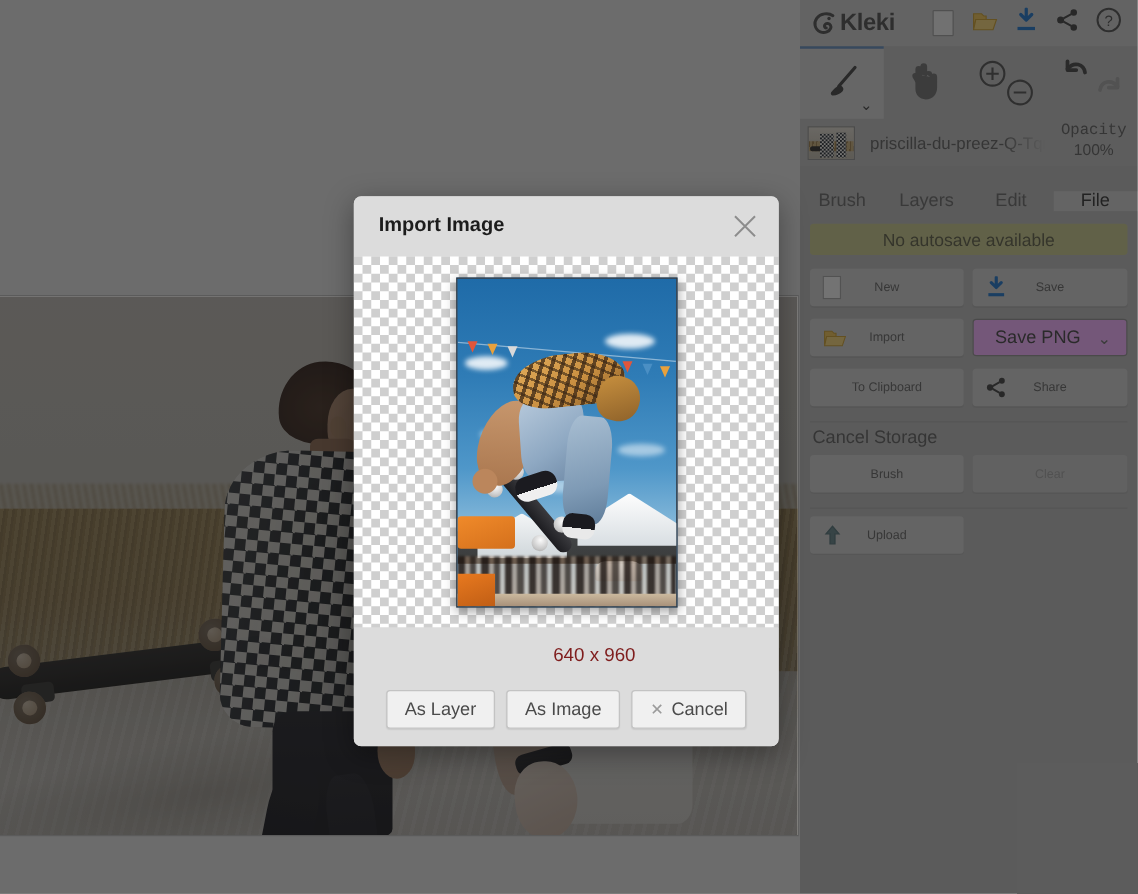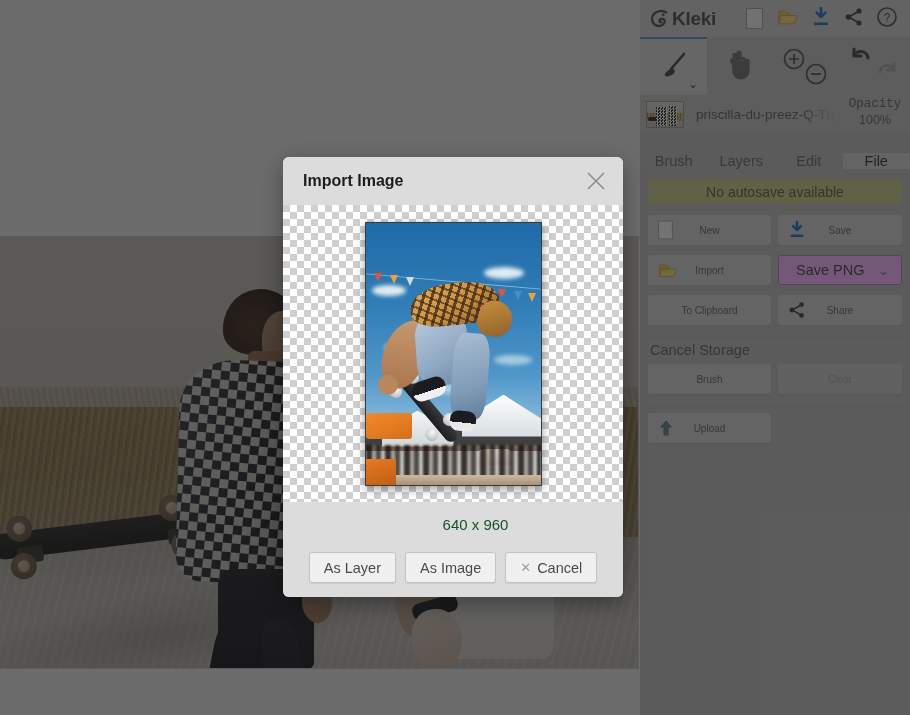--- a/index.html
+++ b/index.html
@@ -431,21 +431,21 @@
   #car{
     position:absolute;left:110px;top:226px;width:38px;height:16px;
     background:linear-gradient(to bottom,#eceff1,#b9c0c5);border-radius:8px 8px 3px 3px;opacity:.9;
   }
 
   #dlg-foot{
     position:absolute;left:0;top:345px;width:340px;height:95px;background:#dcdcdc;
   }
   #dims{
     position:absolute;top:14px;left:0;width:385px;text-align:center;
-    font-size:15px;color:#14532d;
+    font-size:15px;color:#7f1d1d;
   }
   #dlg-actions{
     position:absolute;top:50px;left:0;width:340px;
     display:flex;justify-content:center;gap:9px;
   }
   .dbtn{
     height:29px;padding:0 14px;background:#f0f0f0;border:1px solid #c3c3c3;border-radius:3px;
     display:flex;align-items:center;justify-content:center;gap:6px;
     font-size:14.5px;color:#4a4a4a;box-shadow:0 1px 1px rgba(0,0,0,.08);
   }

